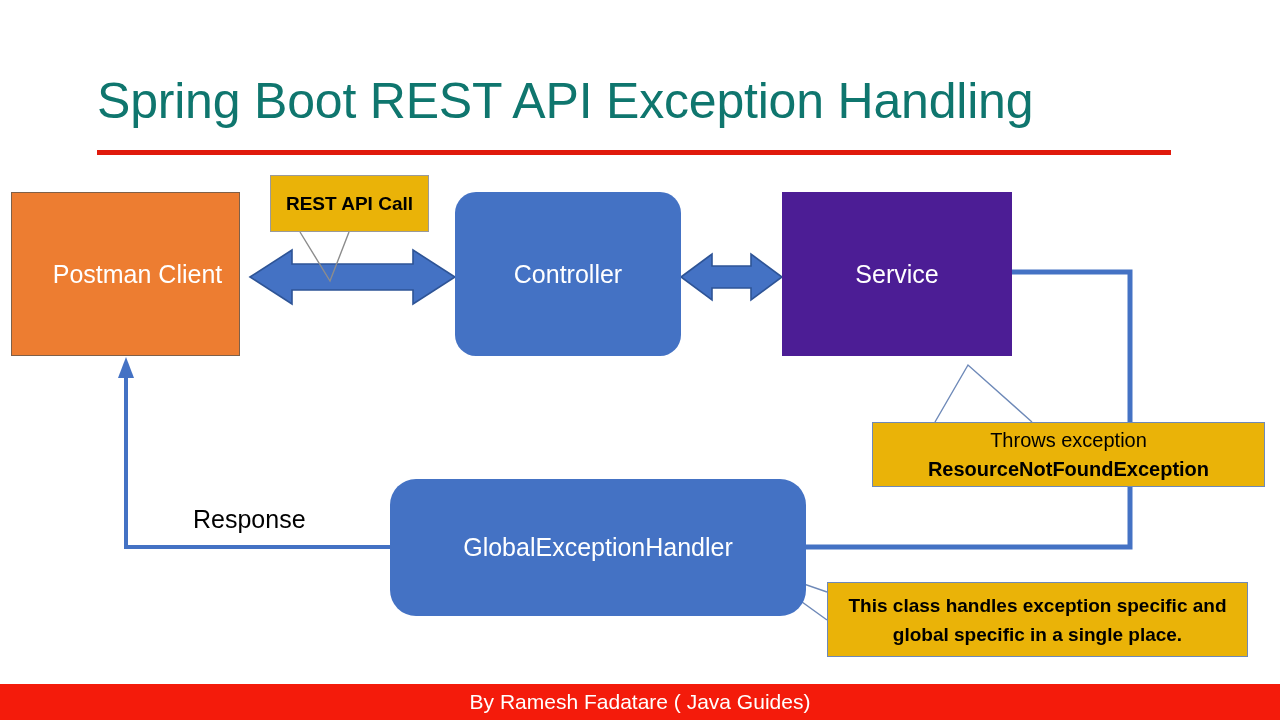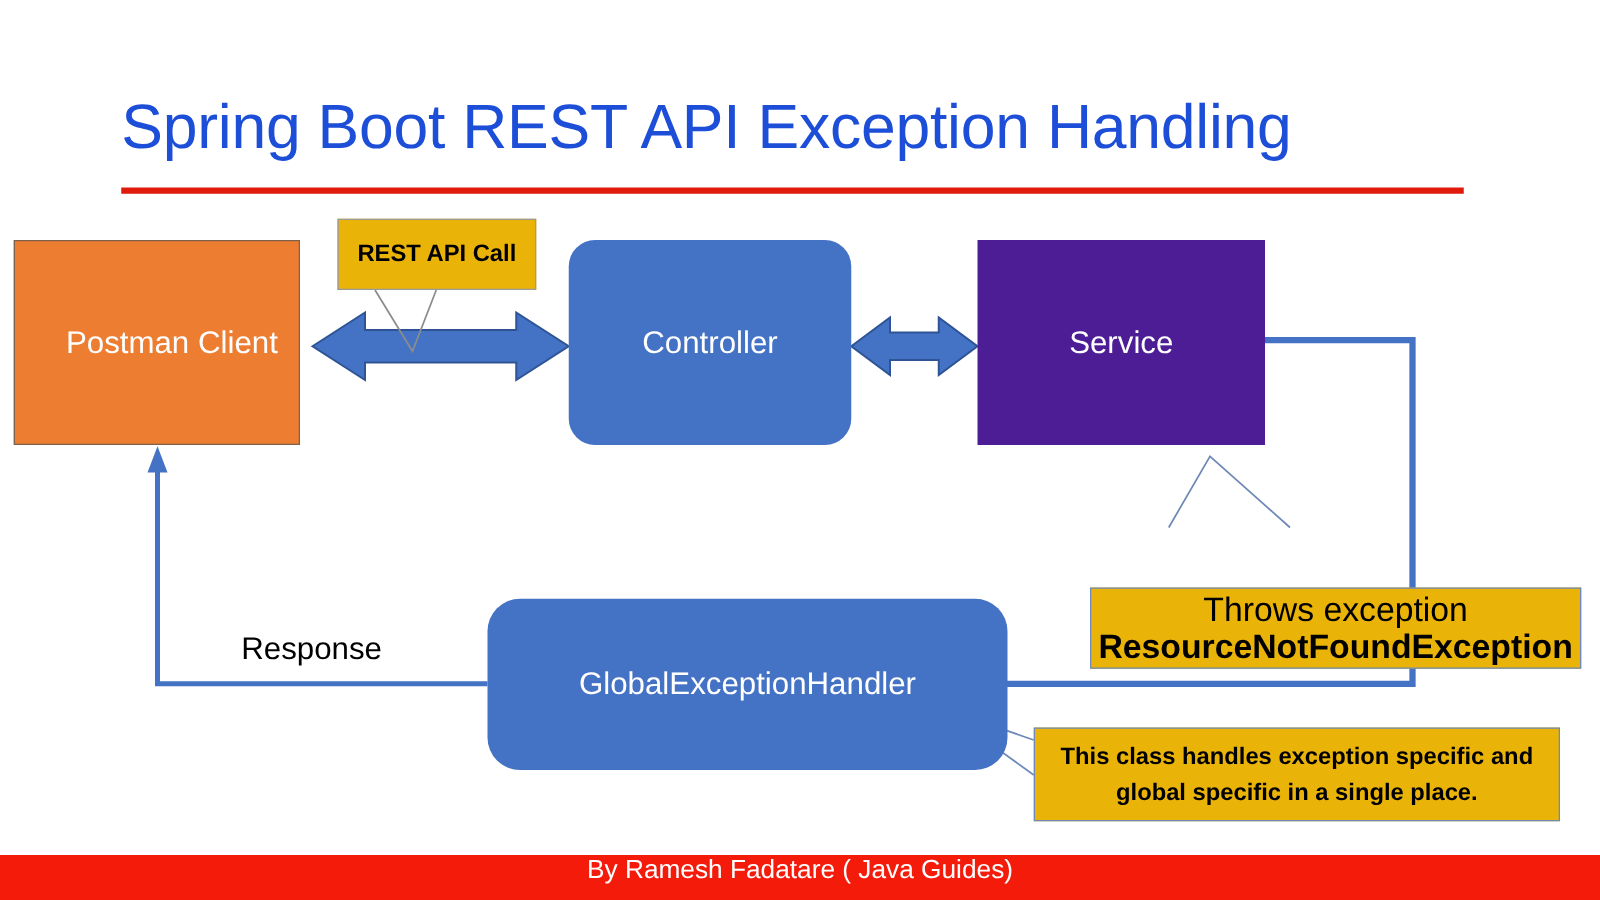--- a/index.html
+++ b/index.html
@@ -17,21 +17,21 @@
     background: #ffffff;
     overflow: hidden;
   }
   
   .title {
     position: absolute;
     left: 97px;
     top: 68px;
     font-size: 50px;
     line-height: 66px;
-    color: #1d4ed8;
+    color: #0f766e;
     font-weight: 400;
     letter-spacing: -0.2px;
     white-space: nowrap;
   }
   .title-rule {
     position: absolute;
     left: 97px;
     top: 150px;
     width: 1074px;
     height: 5px;
@@ -89,23 +89,22 @@
   .callout-rest {
     left: 270px; top: 175px;
     width: 159px; height: 57px;
     font-size: 19px;
     font-weight: bold;
     border-color: #9a9a9a;
   }
   .callout-throws {
     left: 872px; top: 422px;
     width: 393px; height: 65px;
-    font-size: 27px;
+    font-size: 20px;
     line-height: 29px;
-    margin-top: 48px;
   }
   .callout-throws .ln1 { font-weight: 400; }
   .callout-throws .ln2 { font-weight: bold; }
   .callout-global {
     left: 827px; top: 582px;
     width: 421px; height: 75px;
     font-size: 19px;
     line-height: 29px;
     font-weight: bold;
   }
@@ -124,20 +123,21 @@
     width: 1280px; height: 720px;
     pointer-events: none;
   }
   
   .footer {
     position: absolute;
     left: 0; top: 684px;
     width: 1280px; height: 36px;
     background: #F41B0B;
     display: flex;
+    align-items: center;
     justify-content: center;
   }
   .footer-text {
     color: #ffffff;
     font-size: 21px;
     font-weight: 400;
   }
 </style>
 </head>
 <body>

